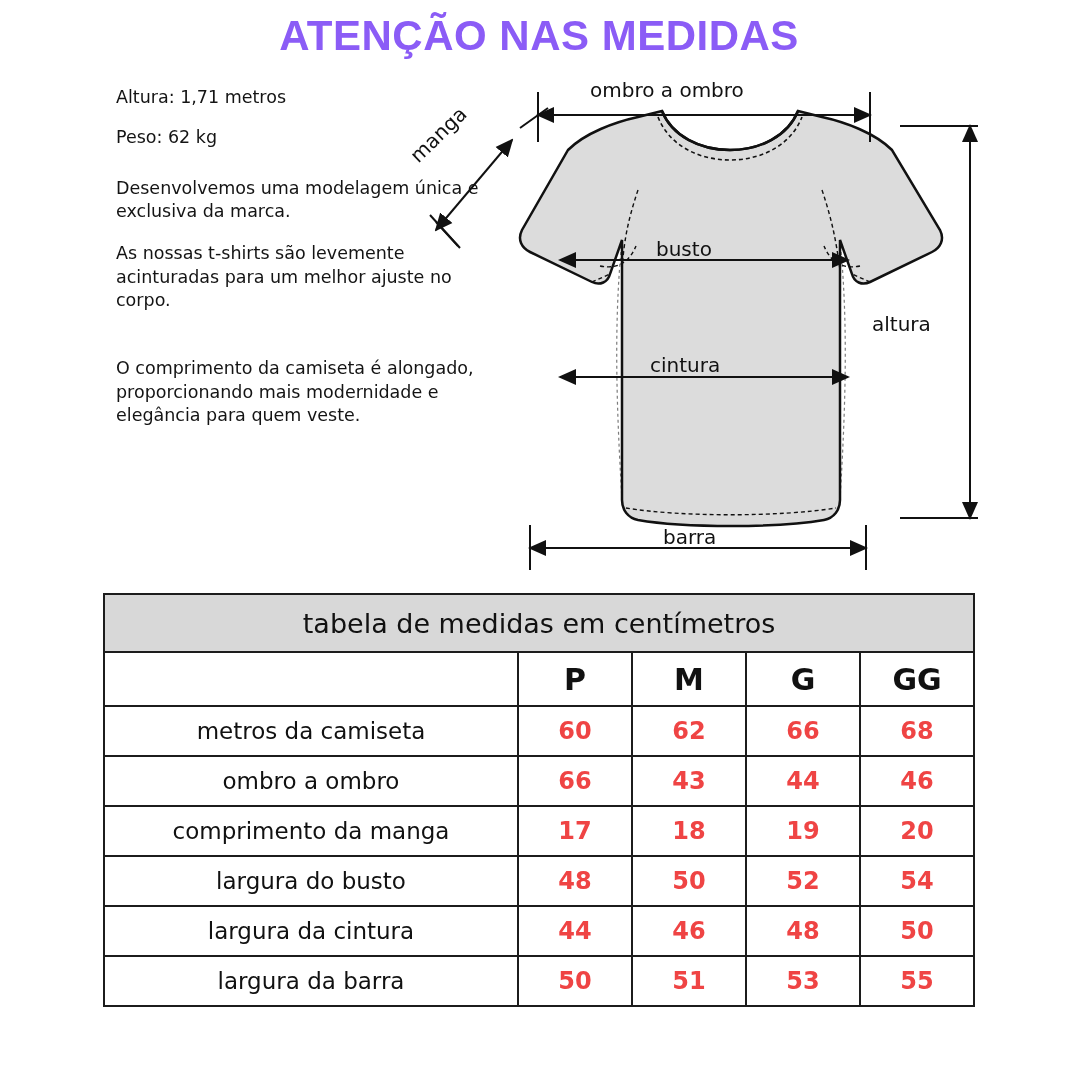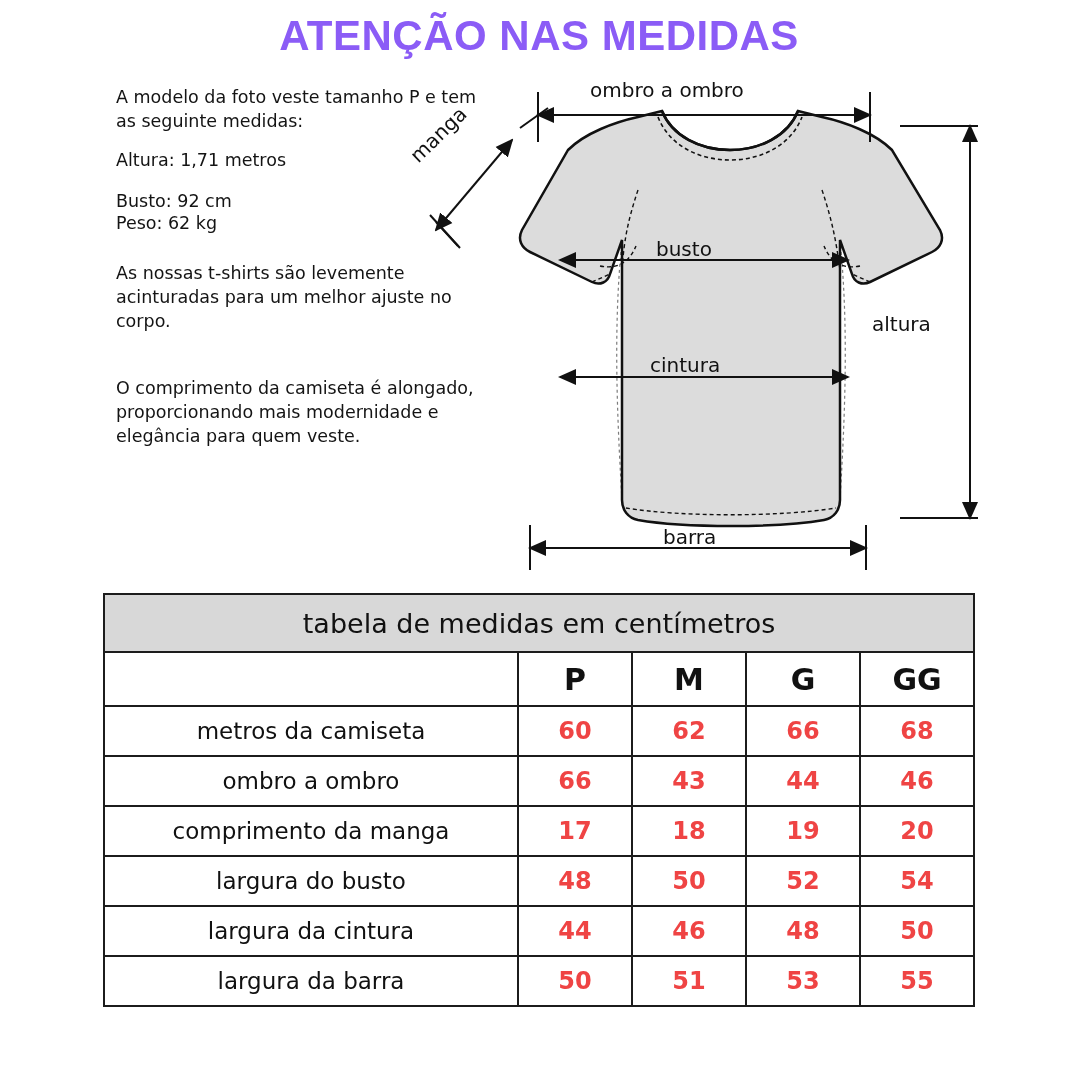--- a/index.html
+++ b/index.html
@@ -110,24 +110,23 @@
   }
   .col-label { width: 414px; }
   .col-size { width: 114px; }
 </style>
 </head>
 <body>
 
 <div id="title">ATENÇÃO NAS MEDIDAS</div>
 
 <div id="left-text">
-  <p class="tight">A modelo da foto veste tamanho P e tem as seguinte medidas:</p>
   <p class="measure-list">Altura: 1,71 metros</p>
-  <p class="measure-list" style="margin:0">Busto: 92 cm</p>
   <p class="measure-list" style="margin:0 0 28px 0">Peso: 62 kg</p>
+  <p>Desenvolvemos uma modelagem única e exclusiva da marca.</p>
   <p class="gap-big">As nossas t-shirts são levemente acinturadas para um melhor ajuste no corpo.</p>
   <p>O comprimento da camiseta é alongado, proporcionando mais modernidade e elegância para quem veste.</p>
 </div>
 
 <div id="diagram">
   <svg class="shirt-svg" width="620" height="520" viewBox="0 0 620 520">
     <defs>
       <marker id="arrS" markerWidth="9" markerHeight="9" refX="8" refY="4.5" orient="auto">
         <path d="M9,4.5 L0,0.5 L0,8.5 z" fill="#111"></path>
       </marker>

